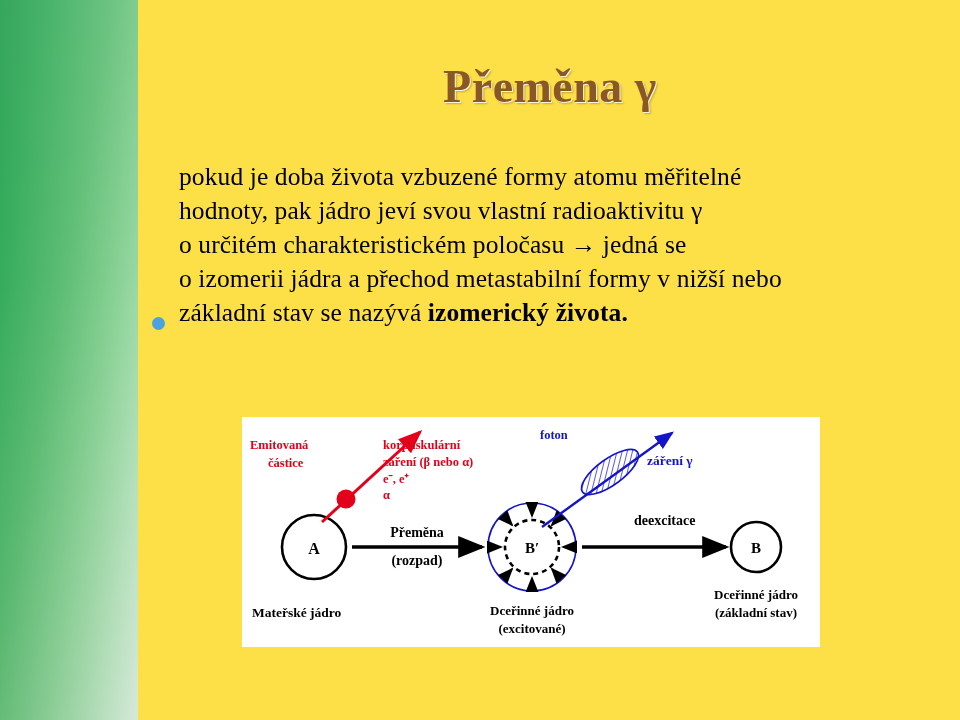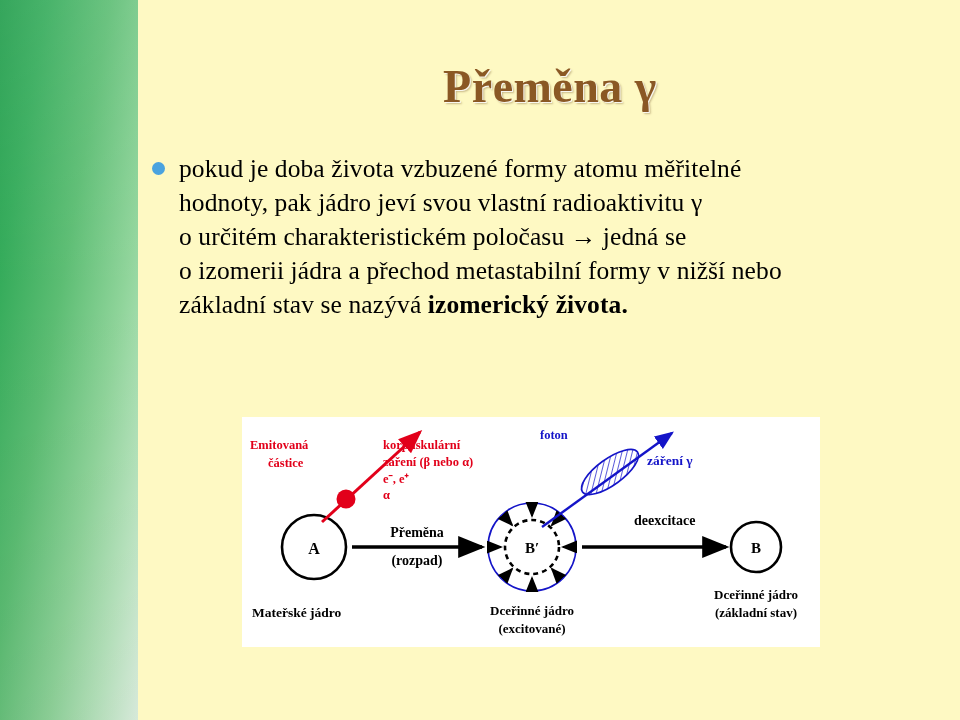--- a/index.html
+++ b/index.html
@@ -10,21 +10,21 @@
     width: 960px;
     height: 720px;
     background: #f4f4f4;
     font-family: "Liberation Sans", sans-serif;
     overflow: hidden;
     position: relative;
   }
   .slide {
     position: absolute;
     inset: 0;
-    background: #fef9c3;
+    background: #fde047;
   }
   
   .left-bar {
     position: absolute;
     left: 0;
     top: 0;
     width: 138px;
     height: 720px;
     background: linear-gradient(100deg, #1f9c4a 0%, #34ab5a 18%, #5cbd73 42%, #8fd49a 66%, #b9e5bf 84%, #dff2e2 100%);
   }
@@ -47,24 +47,24 @@
     font-size: 46px;
     font-weight: bold;
     color: #8a5824;
     text-shadow: 1px 1px 0 rgba(255,255,255,0.85), 2px 2px 2px rgba(100,70,30,0.35);
     letter-spacing: 0.5px;
   }
   
   .bullet-row {
     position: absolute;
     left: 152px;
-    top: 152px;
+    top: 160px;
     width: 790px;
     display: flex;
-    align-items: flex-start;
+    align-items: flex-end;
   }
   .bullet-dot {
     width: 13px;
     height: 13px;
     border-radius: 50%;
     background: #4aa3df;
     margin-top: 10px;
     margin-right: 14px;
     flex: 0 0 auto;
   }

